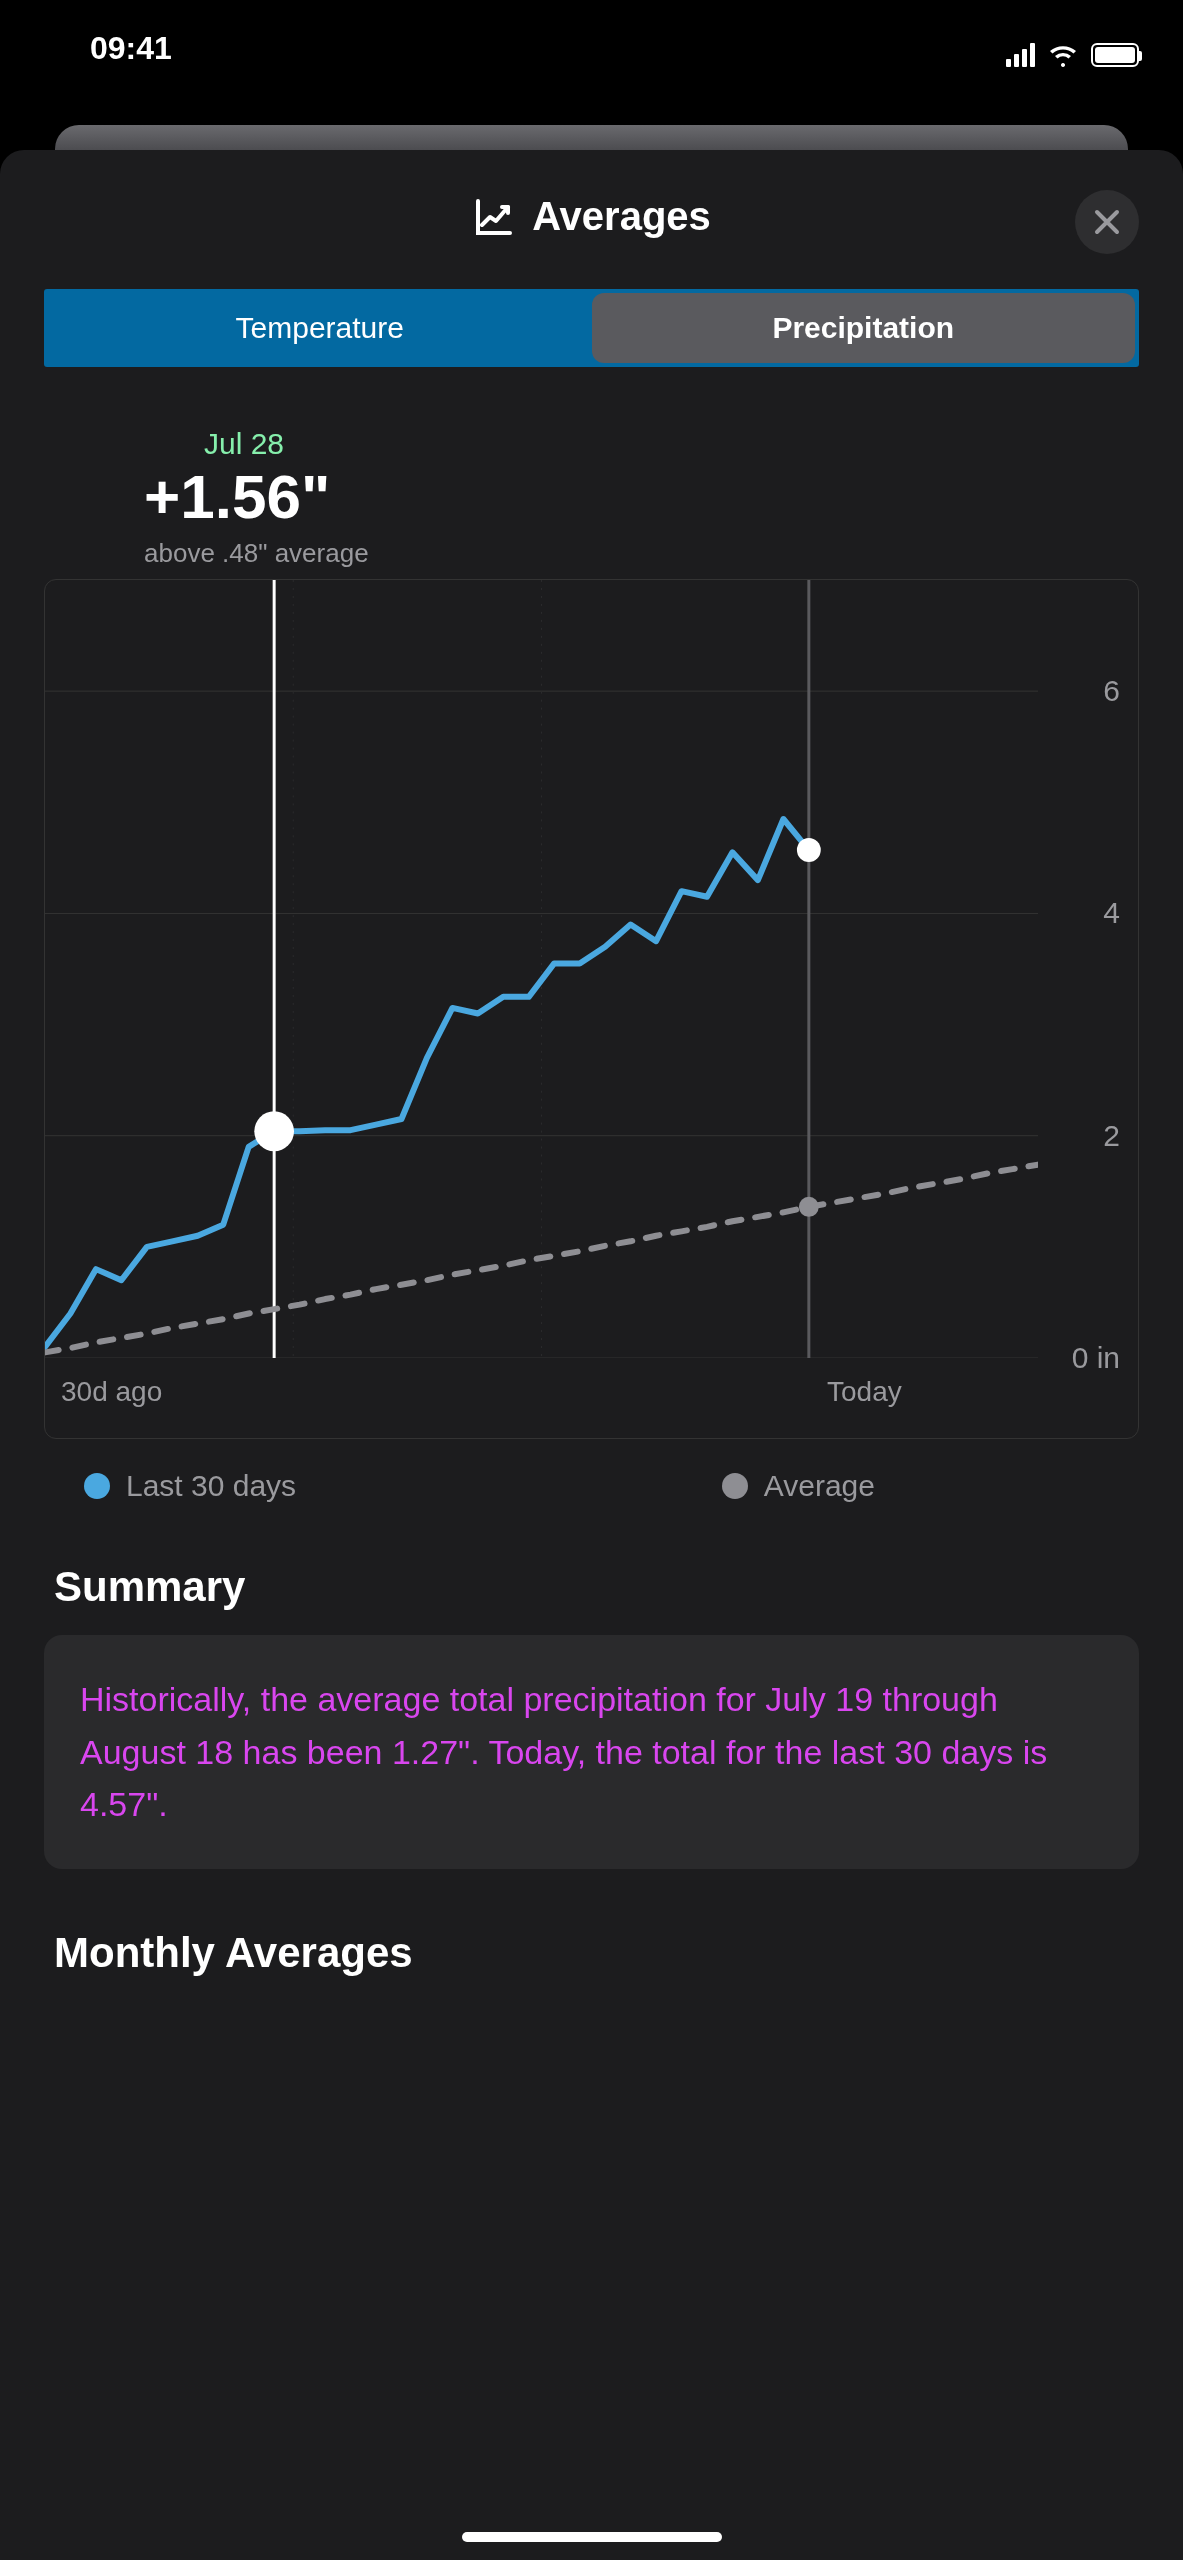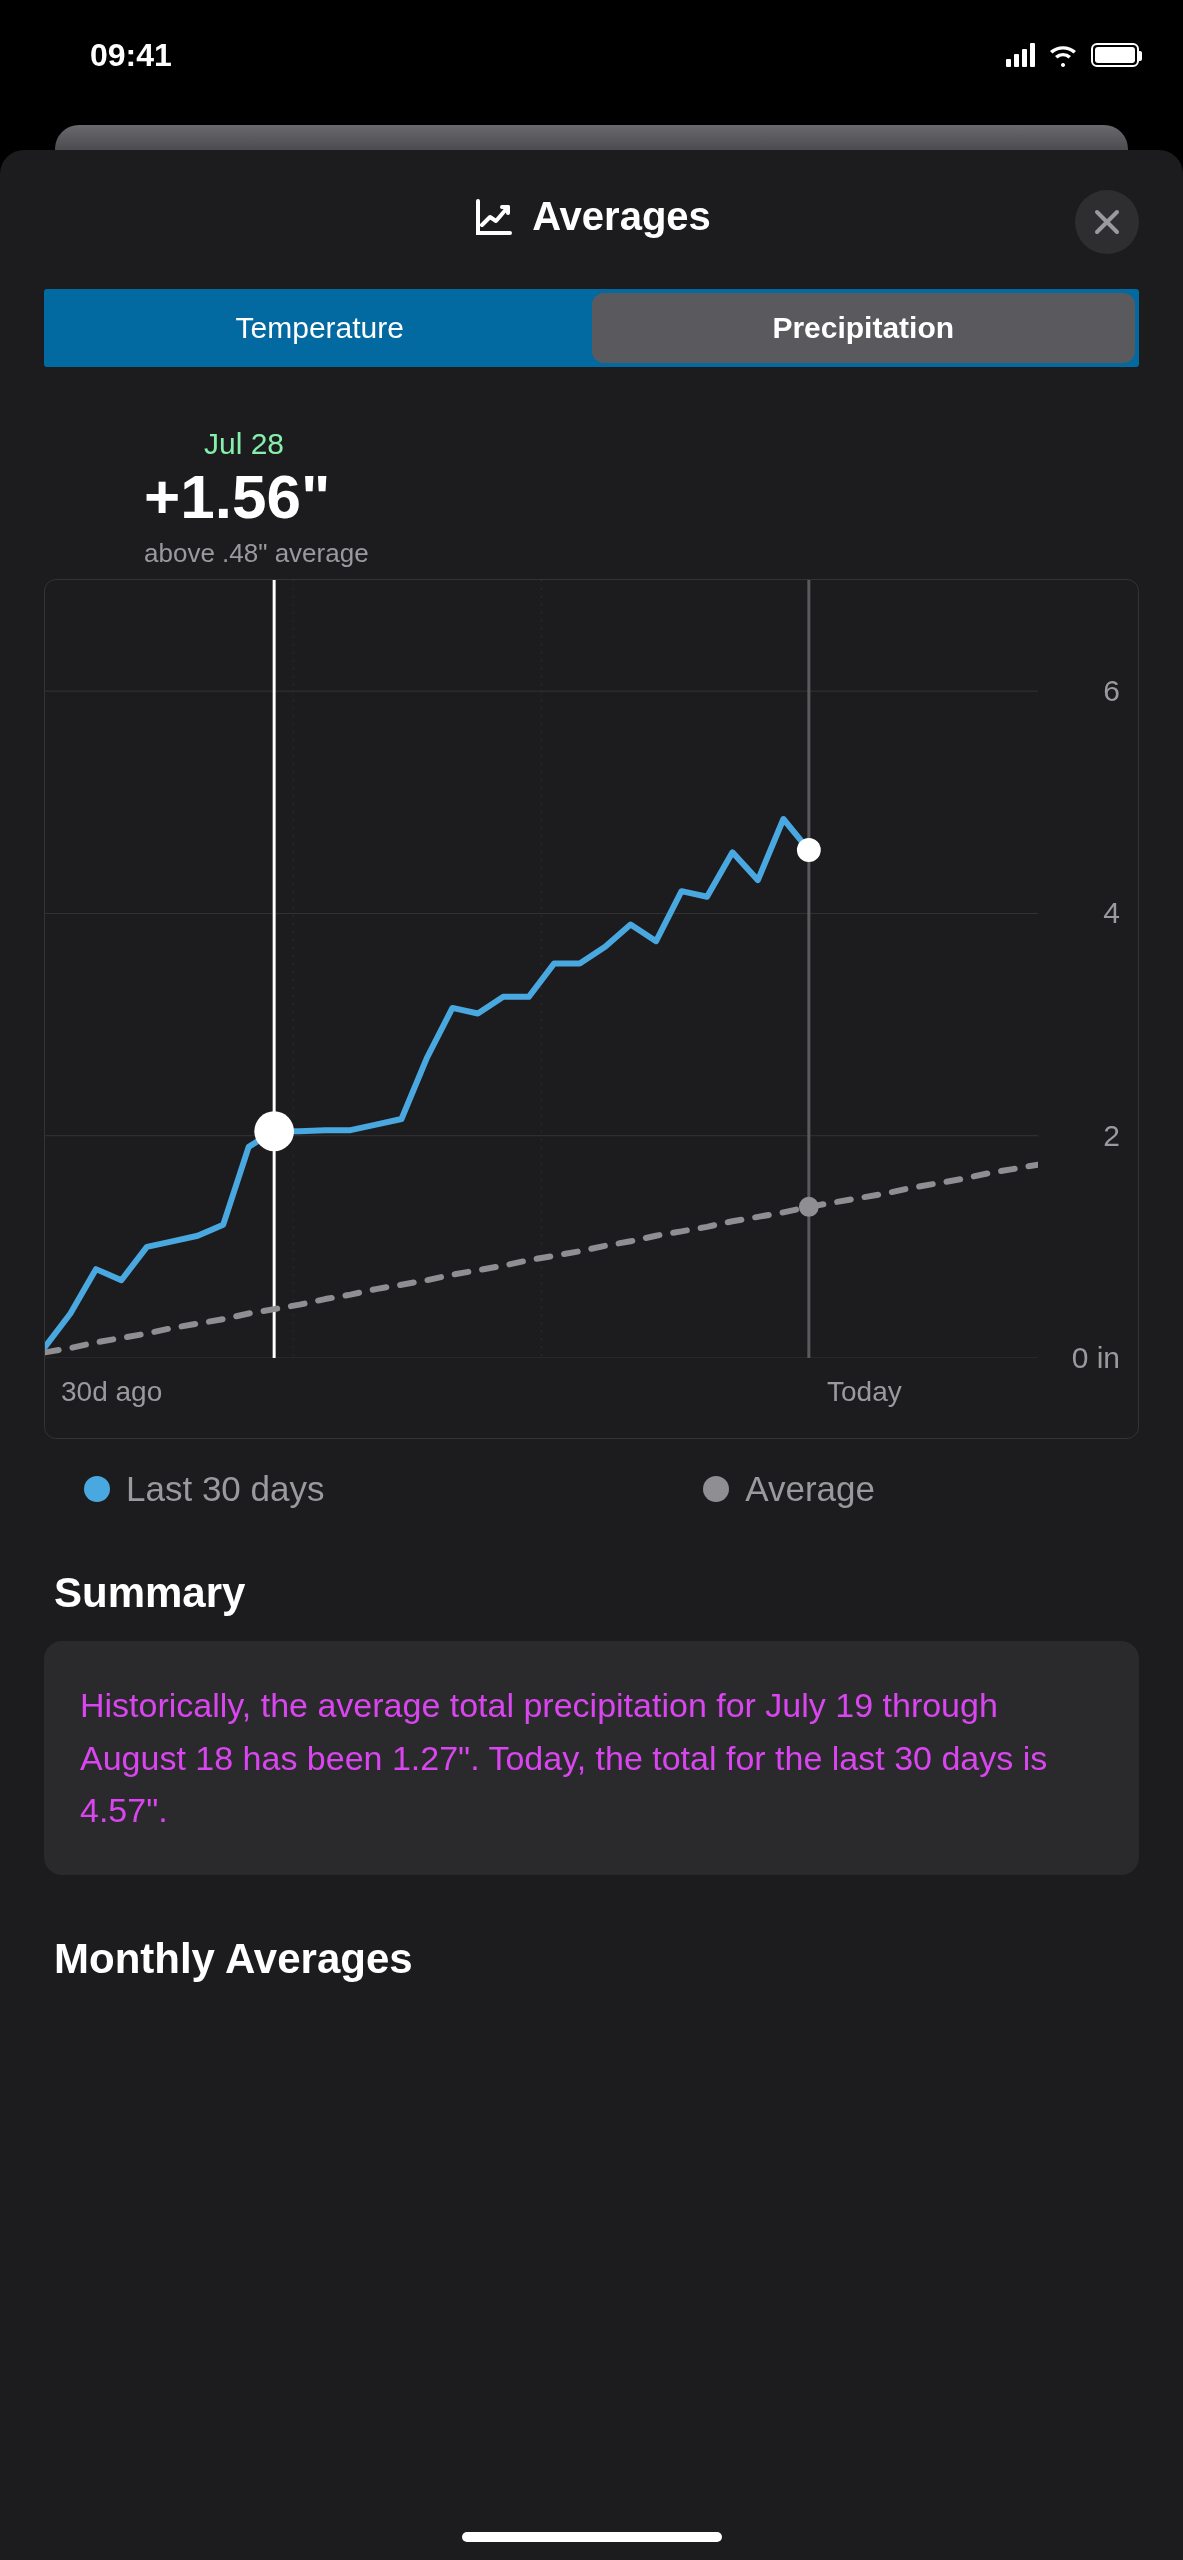--- a/index.html
+++ b/index.html
@@ -13,21 +13,20 @@
   }
   .viewport {
     width: 1183px;
     height: 2560px;
     position: relative;
     background: #000;
   }
   .status-bar {
     display: flex;
     justify-content: space-between;
-    align-items: center;
     padding: 30px 44px 20px 90px;
     height: 100px;
   }
   .status-time {
     font-size: 32px;
     font-weight: 600;
   }
   .status-icons {
     display: flex;
     align-items: center;
@@ -157,21 +156,21 @@
   .x-label {
     position:absolute;
     font-size:28px; color:#9a9a9e;
     top: 18px;
   }
 
   .legend {
     display:flex; align-items:center; gap: 24px;
     margin: 30px 40px 0 40px;
   }
-  .legend-item { display:flex; align-items:center; gap:16px; font-size:35px; color:#9a9a9e;}
+  .legend-item { display:flex; align-items:center; gap:16px; font-size:30px; color:#9a9a9e;}
   .legend-dot { width:26px; height:26px; border-radius:50%; }
   .legend-spacer { flex:1; }
 
   .section-title {
     font-size: 42px;
     font-weight: 700;
     margin: 60px 50px 24px 50px;
   }
   .card {
     margin: 0 40px;

